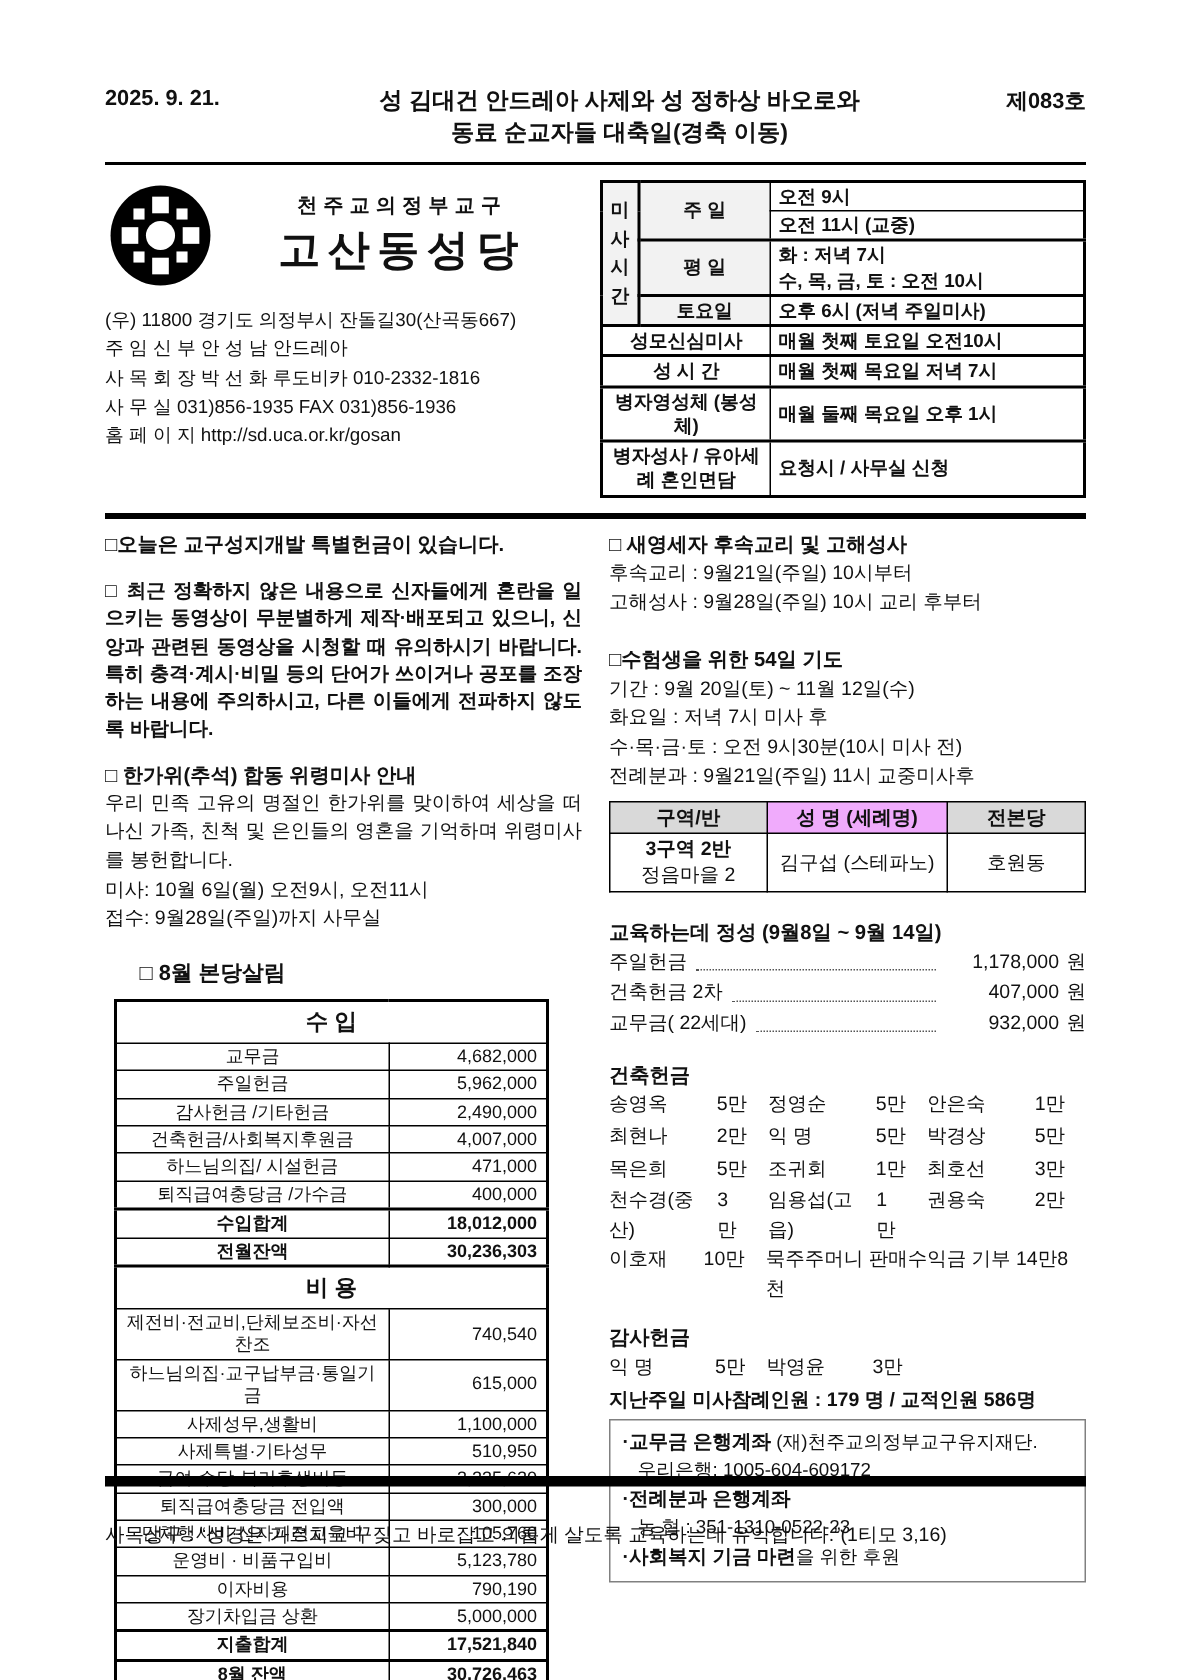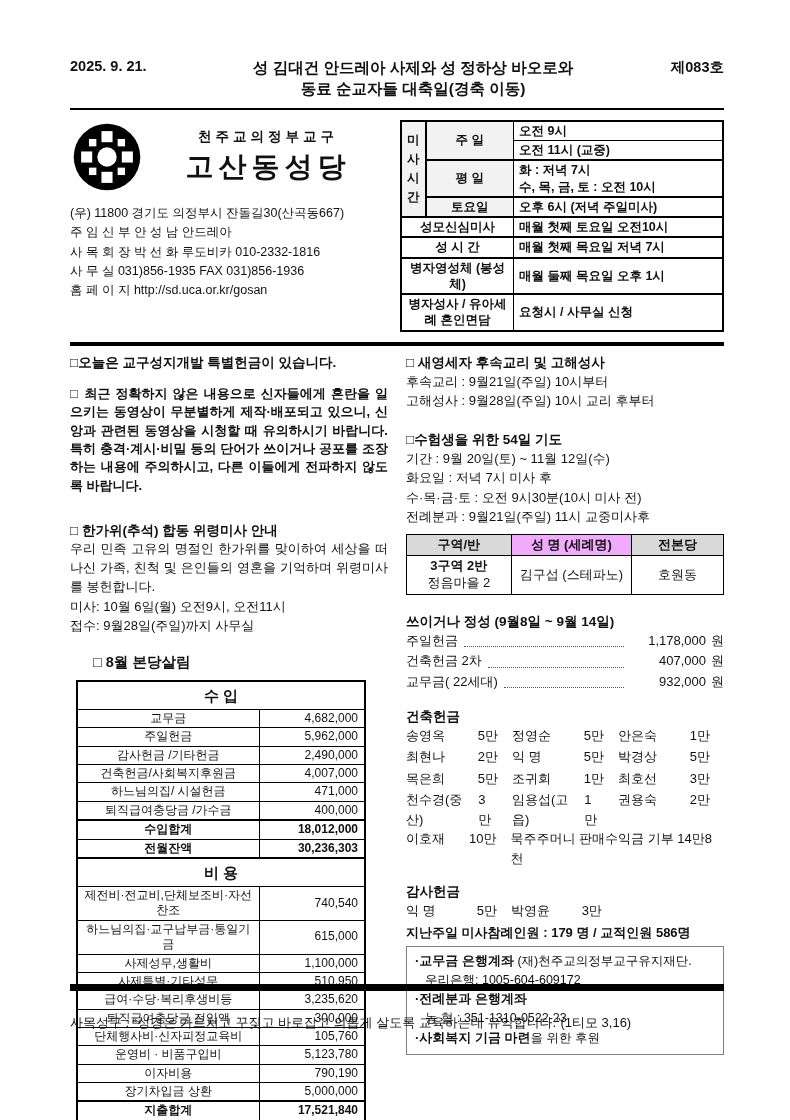--- a/index.html
+++ b/index.html
@@ -33,21 +33,21 @@
   .mass-table .dlab { width:88px; text-align:center; background:#f2f2f2; }
   .mass-table .hcell { text-align:center;margin-left:38px; }
   .mass-table .g { border-top:2px solid #000; }
   .mass-table { border:2px solid #000; }
 
   
   .body-cols { display:flex; gap:18px; padding-top:8px; }
   .col-l { width:318px; }
   .col-r { flex:1; }
 
-  .sec-title { font-weight:700; font-size:13.5px; margin-top:27px; }
+  .sec-title { font-weight:700; font-size:13.5px; margin-top:13px; }
   .sec-title.first { margin-top:0; }
   .para { text-align:justify; line-height:1.42; margin-top:13px; font-weight:700; }
   .plain { line-height:1.5; font-weight:400; }
   .just { text-align:justify; line-height:1.45; }
 
   
   .fin-table { width:290px; border-collapse:collapse; margin:8px 0 2px 6px; font-size:12px; }
   .fin-table td { border:1px solid #000; padding:1px 6px; line-height:1.28; }
   .fin-table .sechead { text-align:center; font-weight:700; font-size:15px; padding:4px 0; }
   .fin-table .lab { text-align:center; width:182px; }
@@ -297,21 +297,21 @@
           <td>
             <div style="font-weight:700;">3구역 2반</div>
             <div>정음마을 2</div>
           </td>
           <td>김구섭 (스테파노)</td>
           <td>호원동</td>
         </tr>
       </tbody>
         </table>
 
-      <div class="sec-title" style="margin-top:18px;">쓰이거나 정성  (9월8일 ~ 9월 14일)</div>
+      <div class="sec-title" style="margin-top:18px;">교육하는데 정성  (9월8일 ~ 9월 14일)</div>
       <div class="off-line">
         <span>주일헌금</span>
         <span class="dots"></span>
         <span class="amt">1,178,000</span>
         <span class="unit">원</span>
       </div>
       <div class="off-line">
         <span>건축헌금 2차</span>
         <span class="dots"></span>
         <span class="amt">407,000</span>

